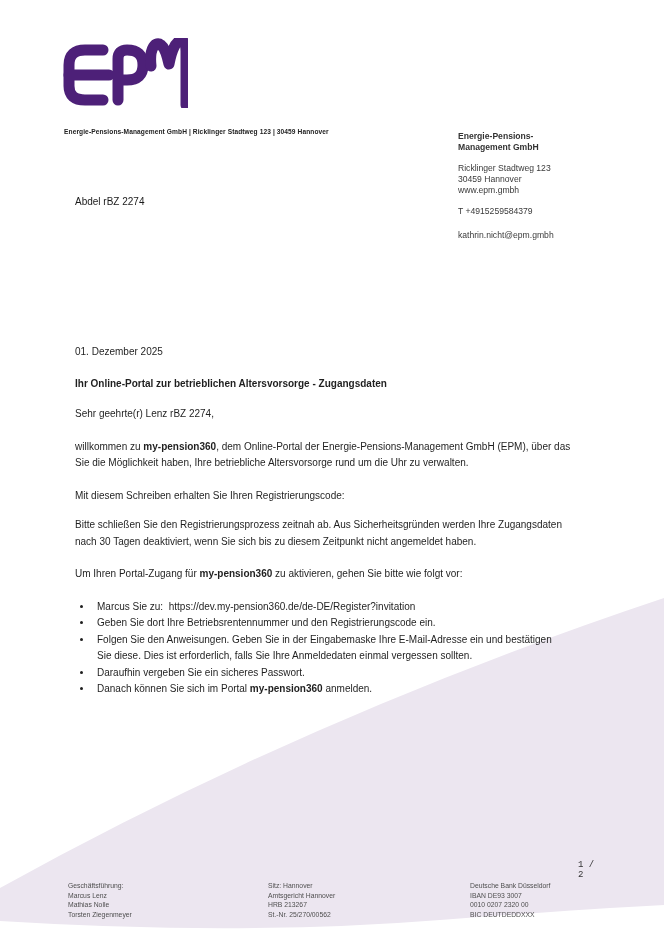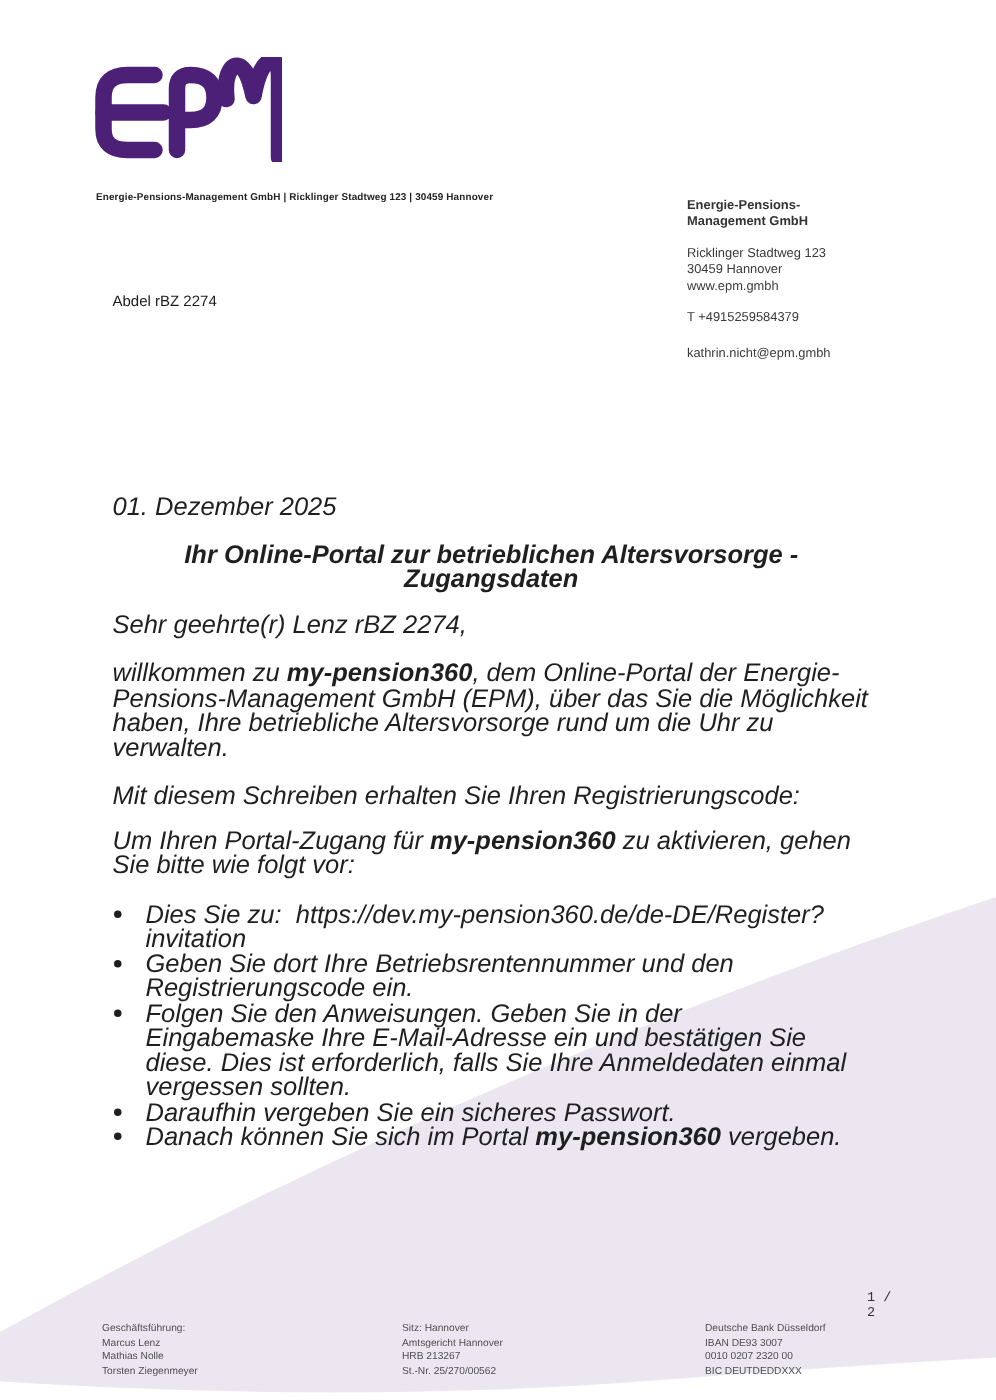--- a/index.html
+++ b/index.html
@@ -23,24 +23,24 @@
 
   
   .contact{position:absolute;left:458px;top:131px;width:170px;font-size:8.6px;line-height:11px;color:#3a3a3a;}
   .contact .company{font-weight:700;color:#333;margin-bottom:10px;}
   .contact .addr{margin-bottom:10px;}
   .contact .phone{margin-bottom:13px;}
 
   .recipient{position:absolute;left:75px;top:196px;font-size:10px;font-weight:500;color:#1a1a1a;text-align:center;}
 
   
-  .content{position:absolute;left:75px;top:330px;width:505px;font-size:17px;line-height:16.5px;color:var(--text-main);font-style:italic;}
+  .content{position:absolute;left:75px;top:344px;width:505px;font-size:10px;line-height:16.5px;color:var(--text-main);}
   .content p{margin:0 0 16px 0;}
   .date{margin-bottom:15px !important;}
-  .subject{font-weight:700;margin-bottom:14px !important;text-align:center;}
+  .subject{font-weight:700;margin-bottom:14px !important;}
   .code-intro{margin-bottom:13px !important;}
   b,.bold{font-weight:700;}
   .code-line{margin-bottom:17px !important;}
   .highlight{position:relative;display:inline-block;}
   .highlight::before{
     content:"";position:absolute;left:-4px;right:-10px;top:-5px;bottom:-1px;
     background:var(--highlight-yellow);transform:rotate(-0.7deg);z-index:-1;
   }
   ul.steps{margin:0;padding:0 0 0 18px;list-style:disc outside;}
   ul.steps li{padding-left:4px;max-width:470px;}
@@ -95,29 +95,30 @@
   <div class="content">
     <p class="date">01. Dezember 2025</p>
     <p class="subject">Ihr Online-Portal zur betrieblichen Altersvorsorge - Zugangsdaten</p>
     <p>Sehr geehrte(r) Lenz rBZ 2274,</p>
 
     <p><span>willkommen zu </span><b>my-pension360</b><span>, dem Online-Portal der Energie-Pensions-Management GmbH (EPM), über das Sie die Möglichkeit haben, Ihre betriebliche Altersvorsorge rund um die Uhr zu verwalten.</span></p>
 
     <p class="code-intro">Mit diesem Schreiben erhalten Sie Ihren Registrierungscode:</p>
 
 
+    <p>Bitte schließen Sie den Registrierungsprozess zeitnah ab. Aus Sicherheitsgründen werden Ihre Zugangsdaten nach 30 Tagen deaktiviert, wenn Sie sich bis zu diesem Zeitpunkt nicht angemeldet haben.</p>
 
     <p><span>Um Ihren Portal-Zugang für </span><b>my-pension360</b><span> zu aktivieren, gehen Sie bitte wie folgt vor:</span></p>
 
     <ul class="steps">
-      <li><span class="pre-space">Dies Sie zu:  </span><span>https://dev.my-pension360.de/de-DE/Register?invitation</span></li>
+      <li><span class="pre-space">Marcus Sie zu:  </span><span>https://dev.my-pension360.de/de-DE/Register?invitation</span></li>
       <li>Geben Sie dort Ihre Betriebsrentennummer und den Registrierungscode ein.</li>
       <li>Folgen Sie den Anweisungen. Geben Sie in der Eingabemaske Ihre E-Mail-Adresse ein und bestätigen Sie diese. Dies ist erforderlich, falls Sie Ihre Anmeldedaten einmal vergessen sollten.</li>
       <li>Daraufhin vergeben Sie ein sicheres Passwort.</li>
-      <li><span>Danach können Sie sich im Portal </span><b>my-pension360</b><span> vergeben.</span></li>
+      <li><span>Danach können Sie sich im Portal </span><b>my-pension360</b><span> anmelden.</span></li>
     </ul>
   </div>
 
   <div class="page-indicator">1 / 2</div>
 
   <div class="footer-col fc1">
     <div>Geschäftsführung:</div>
     <div>Marcus Lenz</div>
     <div>Mathias Nolle</div>
     <div>Torsten Ziegenmeyer</div>

